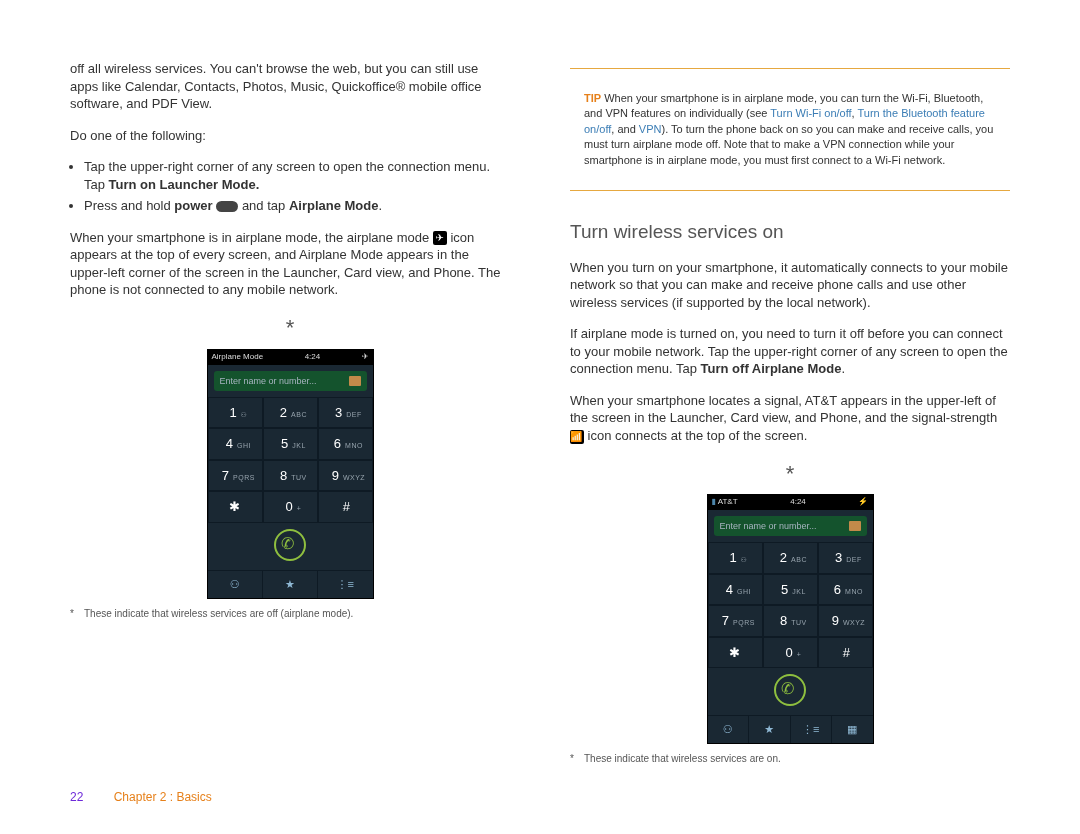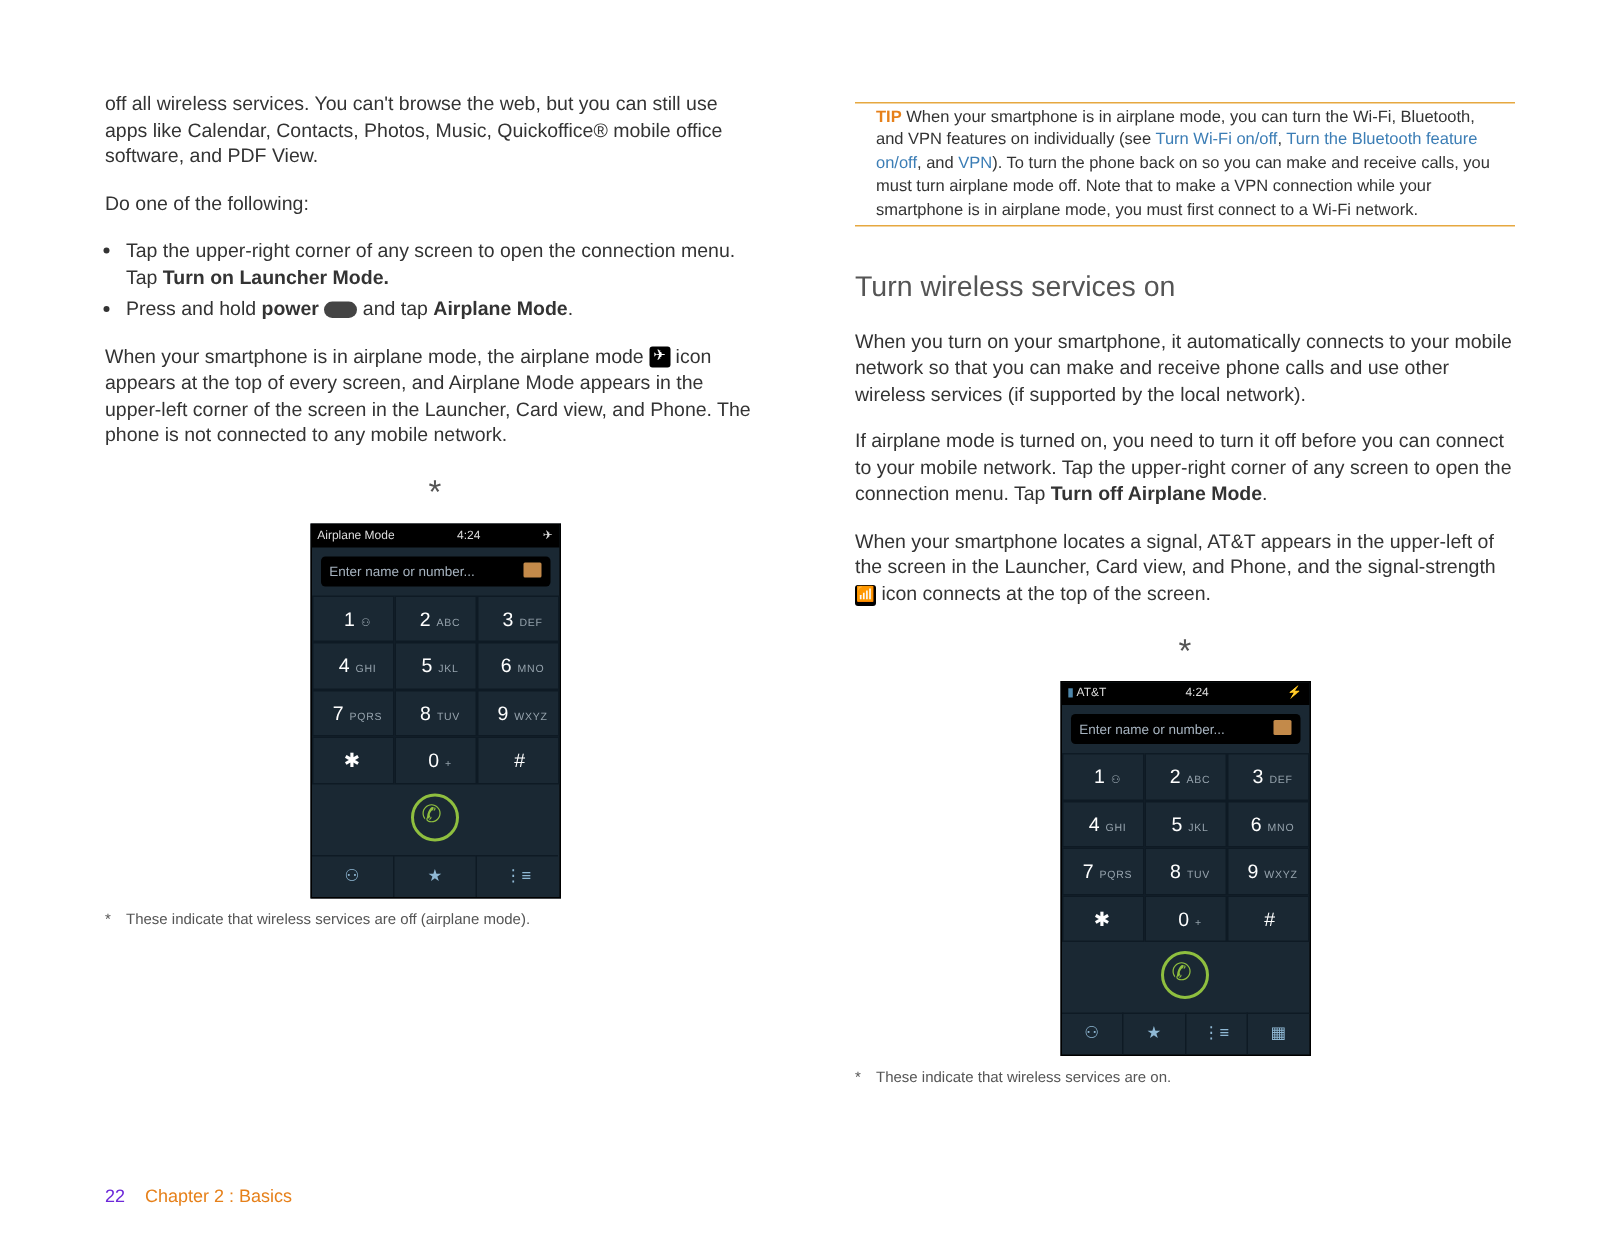--- a/index.html
+++ b/index.html
@@ -43,21 +43,21 @@
     color: #fff;
     font-size: 10px;
     text-align: center;
     line-height: 14px;
     vertical-align: middle;
     border-radius: 2px;
   }
   .tip-box {
     border-top: 1px solid #e6a840;
     border-bottom: 1px solid #e6a840;
-    padding: 2px 14px;
+    padding: 22px 14px;
     margin: 8px 0 28px 0;
     font-size: 11px;
     line-height: 1.4;
   }
   .tip-label { color: #e6801a; font-weight: 600; }
   .tip-link { color: #3b7db5; }
   h2.subhead {
     font-weight: 300;
     font-size: 19px;
     color: #555;
@@ -67,37 +67,37 @@
   .phone {
     width: 165px;
     margin: 10px auto 8px auto;
     border: 1px solid #000;
     background: #1a2833;
     color: #ddd;
     font-size: 9px;
   }
   .asterisk { text-align:center; font-size:22px; color:#555; margin-bottom:-4px;}
   .ph-status { display:flex; justify-content:space-between; background:#000; padding:2px 4px; font-size:8px;}
-  .ph-search { background:#000000; margin:6px; padding:4px 6px; border-radius:3px; color:#a7b4c0; font-size:9px; display:flex; justify-content:space-between; }
+  .ph-search { background:#14532d; margin:6px; padding:4px 6px; border-radius:3px; color:#a7b4c0; font-size:9px; display:flex; justify-content:space-between; align-items:center;}
   .ph-search .card { width:12px;height:10px;background:#c38a4a;border-radius:1px;}
   .keypad { display:grid; grid-template-columns:repeat(3,1fr); }
   .key { border:1px solid #0e1a24; padding:6px 4px; text-align:center; }
   .key .n { color:#fff; font-size:13px; font-weight:300; display:inline-block; width:14px; text-align:right;}
   .key .l { color:#96a3ad; font-size:7px; margin-left:4px; letter-spacing:0.5px;}
   .call-row { text-align:center; padding:6px 0; }
   .call-btn { display:inline-block; width:28px;height:28px;border:2px solid #8fbf3f;border-radius:50%; position:relative;}
   .call-btn:after{content:"✆"; color:#8fbf3f; font-size:16px; position:absolute; left:5px; top:2px;}
   .bottom-bar { display:flex; }
   .bottom-bar .b { flex:1; text-align:center; padding:6px 0; color:#8fb8d4; border-top:1px solid #0e1a24; font-size:11px;}
   .bottom-bar .b + .b { border-left:1px solid #0e1a24;}
   .caption { font-size:10px; color:#555; margin-top:6px; }
   .caption .ast { display:inline-block; width:14px;}
   .footer { font-size:12px; padding-top:20px;}
   .page-num { color:#6d28d9; margin-right:10px;}
-  .chapter { color:#e6801a; }
+  .chapter { color:#e6801a;margin-left:17px; }
   .bblue { color:#4d86ab; }
 </style>
 </head>
 <body>
 
 <div class="cols">
 
   <div class="col">
     <p>off all wireless services. You can't browse the web, but you can still use apps like Calendar, Contacts, Photos, Music, Quickoffice® mobile office software, and PDF View.</p>
     <p>Do one of the following:</p>

